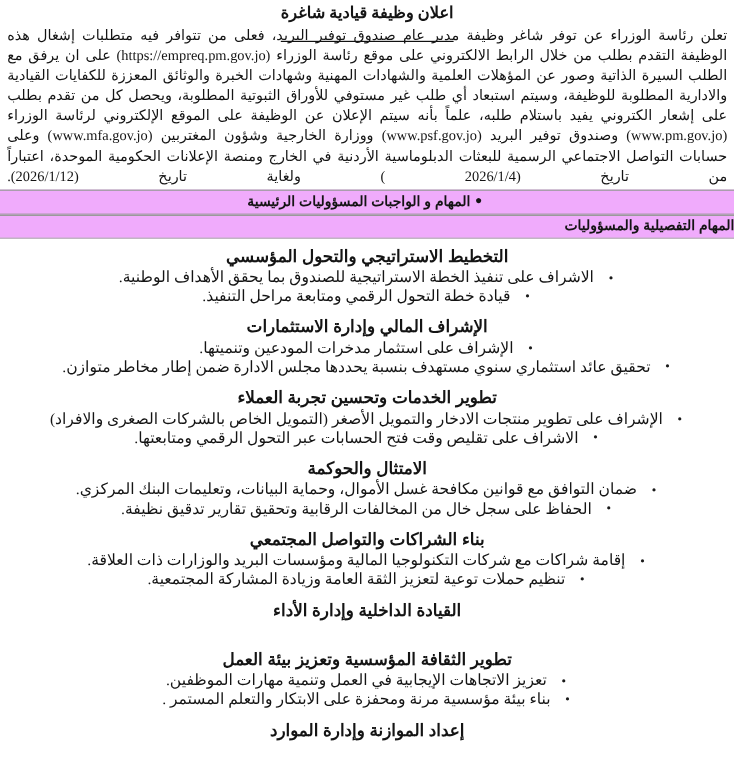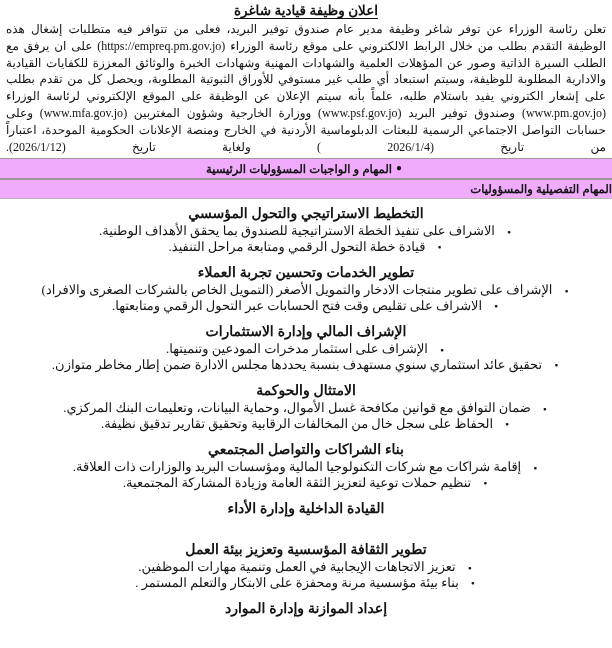--- a/index.html
+++ b/index.html
@@ -28,21 +28,21 @@
   .doc-title {
     text-align: center;
     font-size: 13.5px;
     font-weight: bold;
     letter-spacing: 0.2px;
     margin: 3px 0 2px 0;
     line-height: 16px;
   }
   .doc-title span.u {
     border-bottom: 1.1px solid #111;
-    padding-bottom: 0px;
+    padding-bottom: 16px;
   }
 
   
   .intro {
     font-size: 12px;
     line-height: 16.8px;
     text-align: justify;
     text-align-last: justify;
     margin: 2px 6px 0 6px;
     word-spacing: 1px;
@@ -157,36 +157,36 @@
 
     <div class="section">
       <div class="sec-head">التخطيط الاستراتيجي والتحول المؤسسي</div>
       <ul class="bullets">
         <li><span class="li-wrap">الاشراف على تنفيذ الخطة الاستراتيجية للصندوق بما يحقق الأهداف الوطنية.</span></li>
         <li><span class="li-wrap">قيادة خطة التحول الرقمي ومتابعة مراحل التنفيذ.</span></li>
       </ul>
     </div>
 
     <div class="section">
+      <div class="sec-head">الإشراف المالي وإدارة الاستثمارات</div>
+      <ul class="bullets">
+        <li><span class="li-wrap">الإشراف على استثمار مدخرات المودعين وتنميتها.</span></li>
+        <li><span class="li-wrap">تحقيق عائد استثماري سنوي مستهدف بنسبة يحددها مجلس الادارة ضمن إطار مخاطر متوازن.</span></li>
+      </ul>
+    </div>
+
+    <div class="section">
       <div class="sec-head">تطوير الخدمات وتحسين تجربة العملاء</div>
       <ul class="bullets">
         <li><span class="li-wrap">الإشراف على تطوير منتجات الادخار والتمويل الأصغر (التمويل الخاص بالشركات الصغرى والافراد)</span></li>
         <li><span class="li-wrap">الاشراف على تقليص وقت فتح الحسابات عبر التحول الرقمي ومتابعتها.</span></li>
       </ul>
     </div>
 
     <div class="section">
-      <div class="sec-head">الإشراف المالي وإدارة الاستثمارات</div>
-      <ul class="bullets">
-        <li><span class="li-wrap">الإشراف على استثمار مدخرات المودعين وتنميتها.</span></li>
-        <li><span class="li-wrap">تحقيق عائد استثماري سنوي مستهدف بنسبة يحددها مجلس الادارة ضمن إطار مخاطر متوازن.</span></li>
-      </ul>
-    </div>
-
-    <div class="section">
       <div class="sec-head">الامتثال والحوكمة</div>
       <ul class="bullets">
         <li><span class="li-wrap">ضمان التوافق مع قوانين مكافحة غسل الأموال، وحماية البيانات، وتعليمات البنك المركزي.</span></li>
         <li><span class="li-wrap">الحفاظ على سجل خال من المخالفات الرقابية وتحقيق تقارير تدقيق نظيفة.</span></li>
       </ul>
     </div>
 
     <div class="section">
       <div class="sec-head tight">بناء الشراكات والتواصل المجتمعي</div>
       <ul class="bullets">

